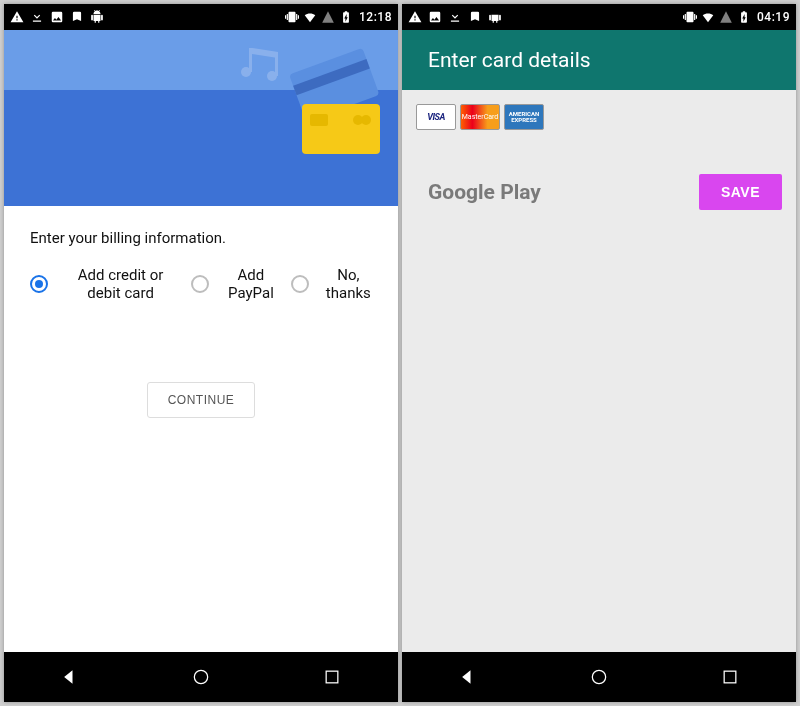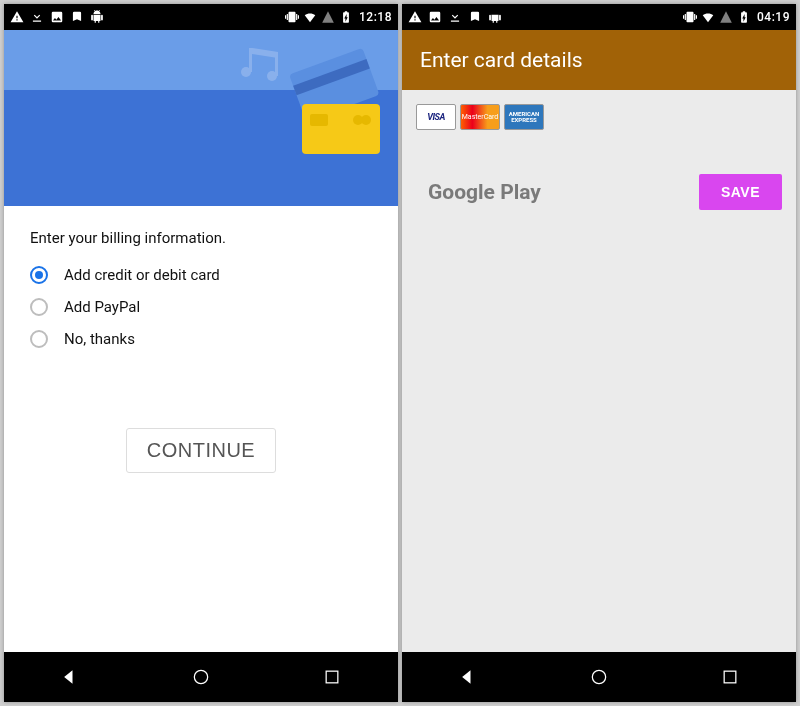--- a/index.html
+++ b/index.html
@@ -66,21 +66,21 @@
   }
   .musicnotes { position:absolute; top:12px; right:90px; opacity:.6; }
 
   .content1 {
     padding: 22px 26px 0 26px;
     font-size: 15px;
     color: #111;
   }
   .content1 .intro { margin-bottom: 18px; line-height: 1.35;}
   .content1 .intro .bold { font-weight: 700; }
-  .options { display: flex; flex-direction: column; gap: 14px; text-align: center; }
+  .options { display: flex; gap: 14px; text-align: center; }
   .option {
     display: flex;
     align-items: center;
     gap: 16px;
     font-size: 15px;
     color:#111;
     cursor: pointer;
   }
   .radio {
     width: 18px; height: 18px;
@@ -101,34 +101,34 @@
     border-radius:50%;
   }
   .continue-btn {
     margin: 80px auto 0 auto;
     display: block;
     padding: 10px 20px;
     border: 1px solid #ddd;
     border-radius: 3px;
     background: #fff;
     color: #555;
-    font-size: 20px;
+    font-size: 12px;
     letter-spacing: .5px;
     cursor: pointer;
   }
 
   
   .phone2 { background:#ebebeb; }
   .appbar2 {
     height: 60px;
-    background: #a16207;
+    background: #0f766e;
     color: #fff;
     display: flex;
     align-items: center;
-    padding-left: 18px;
+    padding-left: 26px;
     font-size: 21px;
     font-weight: 400;
   }
   .content2 {
     padding: 14px 14px 0 14px;
   }
   .cardlogos { display:flex; gap:4px; margin-bottom:16px;}
   .logo {
     width: 40px;
     height: 26px;

